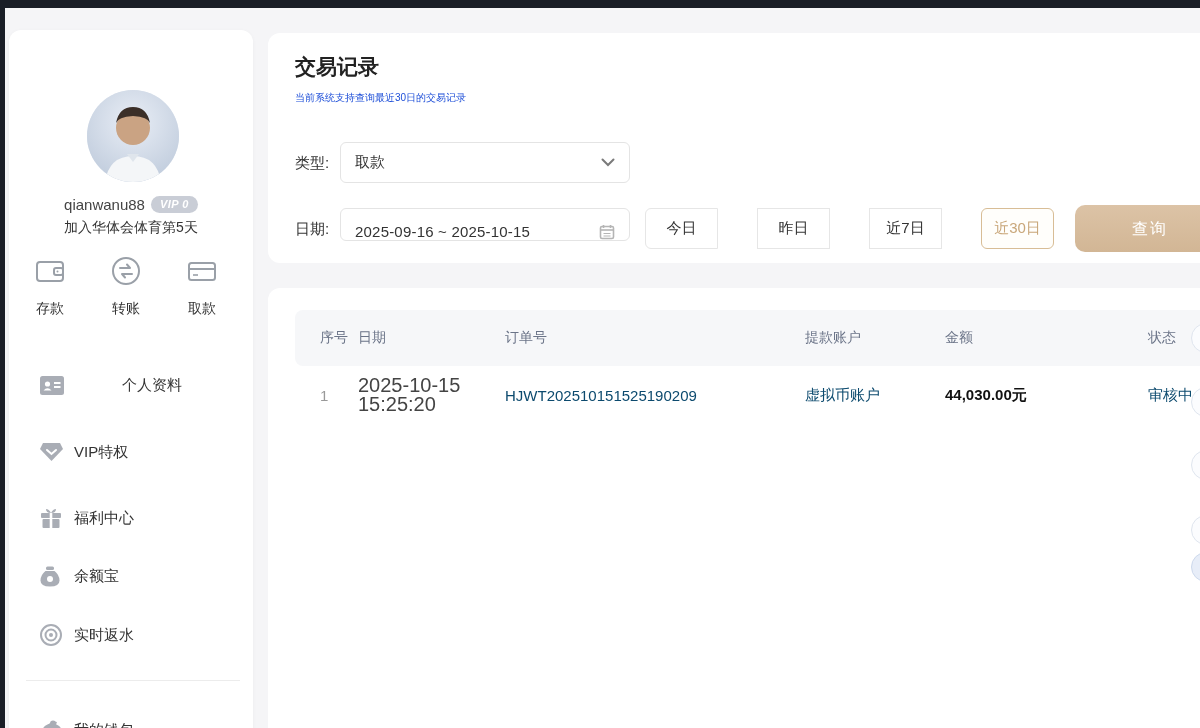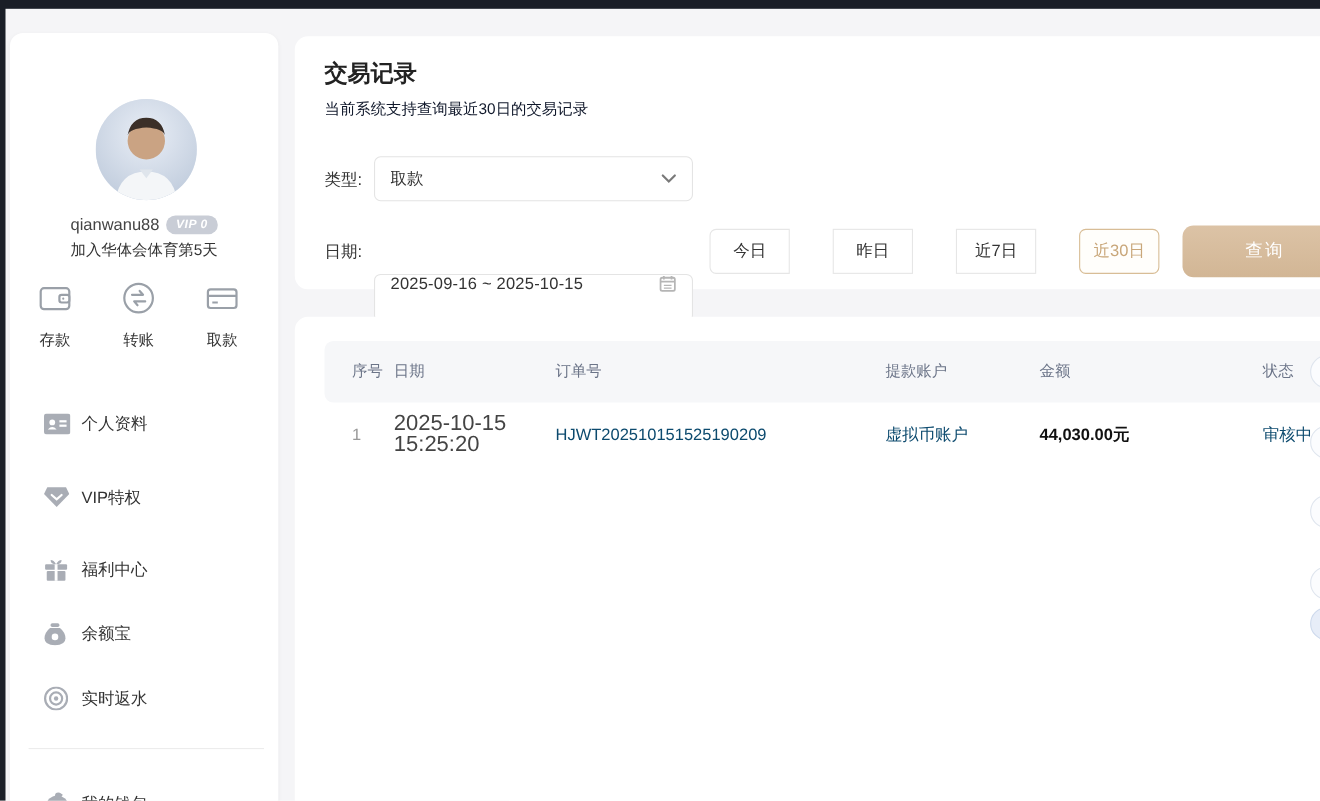--- a/index.html
+++ b/index.html
@@ -38,48 +38,48 @@
   .qa .qa-icon { display:inline-block; width:34px; height:34px; }
   .qa .qa-label { display:block; margin-top:8px; font-size:14px; color:#333; }
   .qa1 { left:1px; } .qa2 { left:77px; } .qa3 { left:153px; }
 
   .menu-item {
     position:absolute; left:0; width:244px; height:32px; cursor:pointer;
     display:flex; align-items:center; padding-left:31px;
   }
   .menu-item .mi-icon { width:26px; height:24px; display:flex; align-items:center; }
   .menu-item .mi-label { margin-left:8px; font-size:15px; color:#333; }
-  .mi-0 { top:339px; } .mi-1 { top:406px; } .mi-2 { top:472px; }
+  .mi-0 { top:339px;gap:48px; } .mi-1 { top:406px; } .mi-2 { top:472px; }
   .mi-3 { top:530px; } .mi-4 { top:589px; }
   .sidebar-divider { position:absolute; left:17px; top:650px; width:214px; height:1px; background:#ececec; }
   .mi-wallet { top:684px; }
 
   
   .filter-card {
     position:absolute; left:268px; top:33px; width:952px; height:230px;
     background:#ffffff; border-radius:12px;
   }
   .page-title { position:absolute; left:27px; top:20px; font-size:21px; font-weight:bold; color:#222; }
-  .page-subtitle { position:absolute; left:27px; top:58px; font-size:14px; color:#0f172a; }
+  .page-subtitle { position:absolute; left:27px; top:58px; font-size:10px; color:#1d4ed8; }
 
   .f-label { position:absolute; font-size:15px; color:#333; }
   .lbl-type { left:27px; top:121px; }
   .lbl-date { left:27px; top:187px;text-align:center; }
 
   .select-box {
     position:absolute; left:72px; top:109px; width:290px; height:41px;
     background:#fff; border:1px solid #e4e4e4; border-radius:6px;
     display:flex; align-items:center; padding:0 14px; cursor:pointer;
   }
   .select-box .sel-value { font-size:15px; color:#333; flex:1; }
 
   .date-box {
-    position:absolute; left:72px; top:175px; width:290px; height:44px;
+    position:absolute; left:72px; top:175px; width:290px; height:33px;
     background:#fff; border:1px solid #e4e4e4; border-radius:6px;
-    display:flex; align-items:flex-start; padding:0 14px; cursor:pointer;margin-top:41px;
+    display:flex; align-items:flex-end; padding:0 14px; cursor:pointer;
   }
   .date-box .date-value { font-size:15px; color:#333; flex:1; letter-spacing:.2px; }
 
   .range-group { position:absolute; left:377px; top:175px; height:41px; display:flex;gap:40px; }
   .range-btn {
     width:73px; height:41px; background:#fff; border:1px solid #e6e6e6;
     font-size:15px; color:#333; display:flex; align-items:center; justify-content:center;
     cursor:pointer; margin-left:-1px;
   }
   .range-btn:first-child { margin-left:0; border-radius:6px 0 0 6px; }

